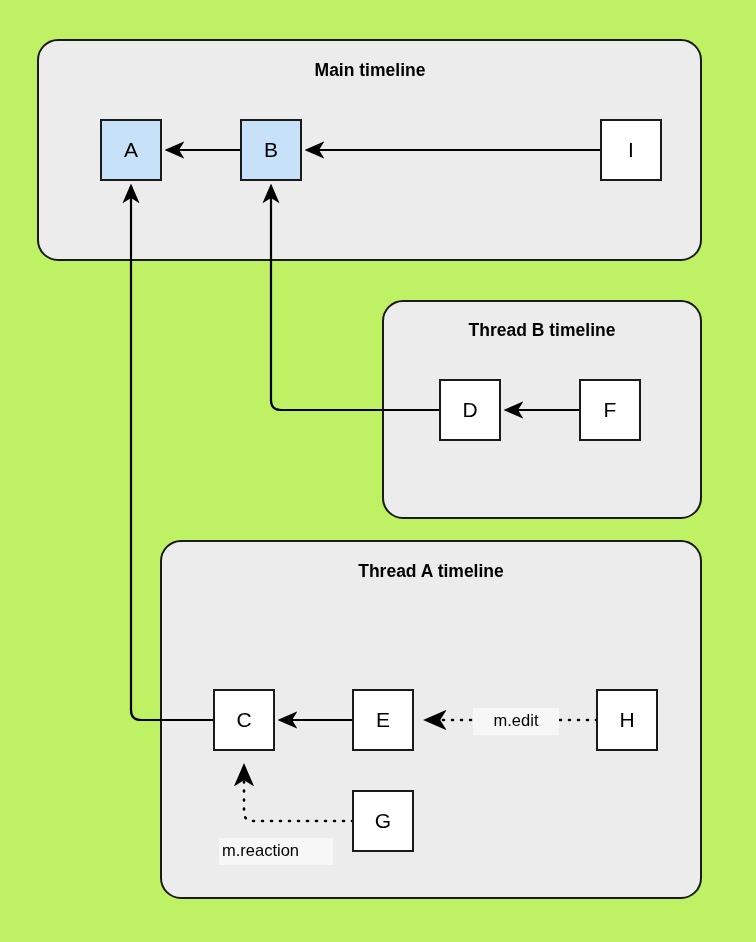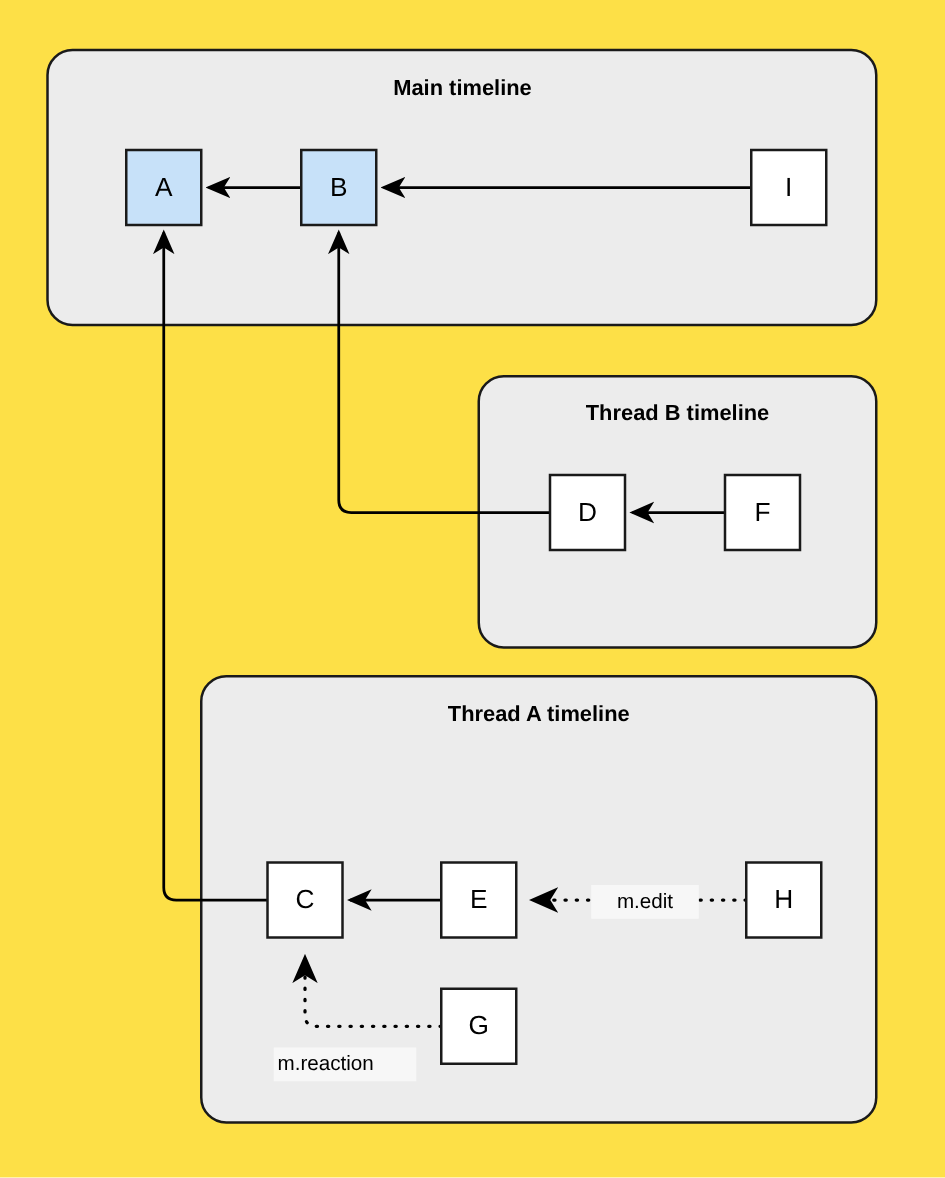--- a/index.html
+++ b/index.html
@@ -7,21 +7,21 @@
     padding: 0;
     background: #ffffff;
   }
   body {
     font-family: "Liberation Sans", sans-serif;
   }
   #canvas {
     position: relative;
     width: 756px;
     height: 942px;
-    background: #fde047;
+    background: #bef264;
     overflow: hidden;
   }
   svg.layer {
     position: absolute;
     left: 0;
     top: 0;
     width: 756px;
     height: 942px;
   }
   .grp-rect {

